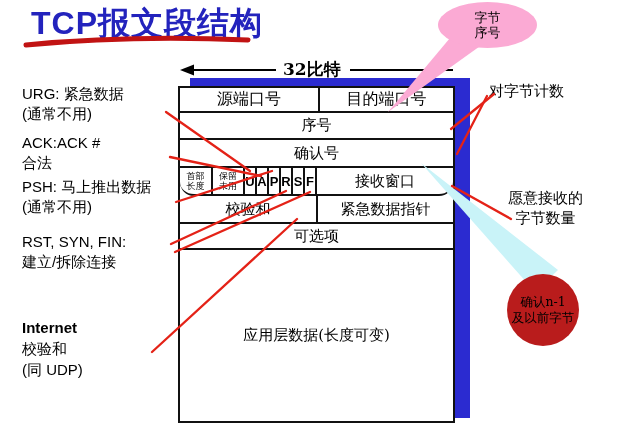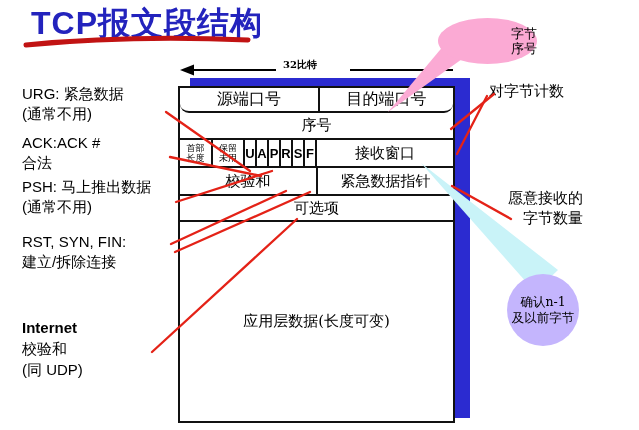--- a/index.html
+++ b/index.html
@@ -10,75 +10,75 @@
   .abs{position:absolute;}
 
   
   #page-title{
     left:31px;top:2px;font-size:32px;font-weight:bold;color:#2323bd;
     font-family:"Liberation Sans",sans-serif;letter-spacing:1px;z-index:2;
   }
 
   
   #bit-label{
-    left:283px;top:58px;font-size:10px;font-weight:bold;color:#000;z-index:2;
+    left:283px;top:58px;font-size:17px;font-weight:bold;color:#000;z-index:2;
     font-family:"DejaVu Serif","Liberation Serif",serif;
   }
 
   
   #blue-band{
     left:190px;top:78px;width:280px;height:340px;background:#2b2bd0;z-index:1;
   }
 
   
   #segment-table{
     left:178px;top:86px;width:277px;height:337px;background:#fff;
     border:2px solid #111;box-sizing:border-box;z-index:2;
     display:flex;flex-direction:column;
     font-family:"DejaVu Serif","Liberation Serif",serif;color:#000;
   }
   .row{display:flex;flex-direction:row;border-bottom:2px solid #111;box-sizing:border-box;}
   .cell{display:flex;align-items:center;justify-content:center;box-sizing:border-box;
         font-size:15px;text-align:center;}
   .vline{border-right:2px solid #111;}
-  .r1{height:25px;border-radius:9px;}
+  .r1{height:25px;}
   .r2{height:27px;}
   .r3{height:28px;}
-  .r4{height:28px;}
+  .r4{height:28px;border-radius:14px;}
   .r5{height:28px;}
   .r6{height:26px;}
   .r7{flex:1;border-bottom:none;}
   .tiny{font-size:9px;line-height:1.15;flex-direction:column;justify-content:center;}
   .flag{width:12px;font-size:13px;font-weight:600;
         font-family:"Liberation Sans",sans-serif;}
   .r1 .cell{font-size:16px;}
   .app-cell{flex-direction:row;line-height:1.5;font-size:15px;}
 
   
   .side-label{z-index:2;color:#000;font-size:15px;line-height:20px;}
   .left-side{left:22px;width:166px;text-align:left;}
   #label-urg{top:84px;}
   #label-ack{top:133px;}
   #label-psh{top:177px;}
   #label-rst{top:232px;}
   #label-cksum{top:317px;line-height:21px;}
   #label-cksum .latin{font-weight:bold;}
   #label-bytecount{left:489px;top:81px;text-align:right;}
-  #label-recv{left:508px;top:188px;text-align:right;}
+  #label-recv{left:508px;top:188px;text-align:center;}
 
   
   #byte-seq-bubble{
     left:438px;top:2px;width:99px;height:46px;border-radius:50%;
     background:#fbaad4;z-index:6;display:flex;flex-direction:column;
-    align-items:flex-end;justify-content:center;font-size:13px;line-height:15px;
-    color:#000;font-family:"DejaVu Serif","Liberation Serif",serif;margin-top:16px;
+    align-items:center;justify-content:center;font-size:13px;line-height:15px;
+    color:#000;font-family:"DejaVu Serif","Liberation Serif",serif;
   }
   #ack-bubble{
     left:507px;top:274px;width:72px;height:72px;border-radius:50%;
-    background:#c4b5fd;z-index:6;display:flex;flex-direction:column;
+    background:#b91c1c;z-index:6;display:flex;flex-direction:column;
     align-items:center;justify-content:center;font-size:12.5px;line-height:16px;
     color:#000;font-family:"DejaVu Serif","Liberation Serif",serif;
   }
 
   
   #overlay{left:0;top:0;width:639px;height:430px;z-index:5;pointer-events:none;}
 </style>
 </head>
 <body>
 
@@ -88,20 +88,23 @@
 
 <div class="abs" id="blue-band"></div>
 
 <div class="abs" id="segment-table">
   <div class="row r1">
     <div class="cell vline" style="width:140px">源端口号</div>
     <div class="cell" style="flex:1">目的端口号</div>
   </div>
   <div class="row r2">
     <div class="cell" style="flex:1">序号</div>
+  </div>
+  <div class="row r3">
+    <div class="cell" style="flex:1">确认号</div>
   </div>
   <div class="row r4">
     <div class="cell vline tiny" style="width:33px">
       <span>首部</span>
       <span>长度</span>
     </div>
     <div class="cell vline tiny" style="width:32px">
       <span>保留</span>
       <span>未用</span>
     </div>

